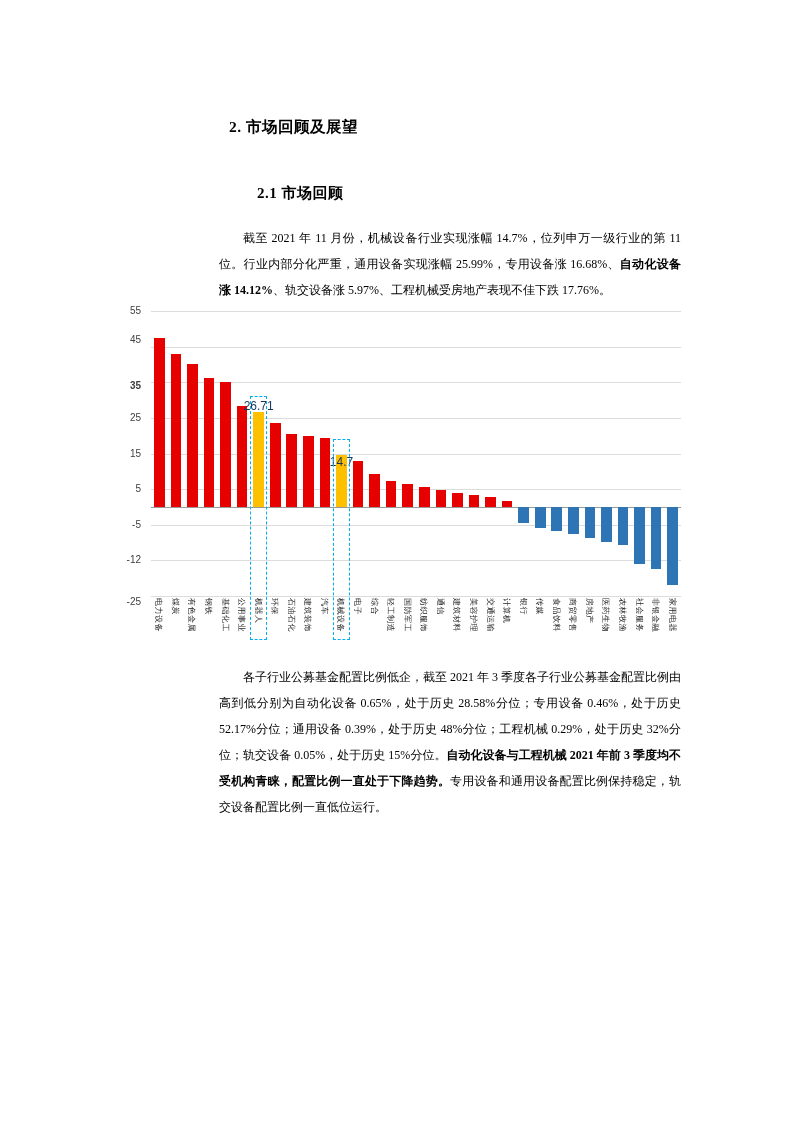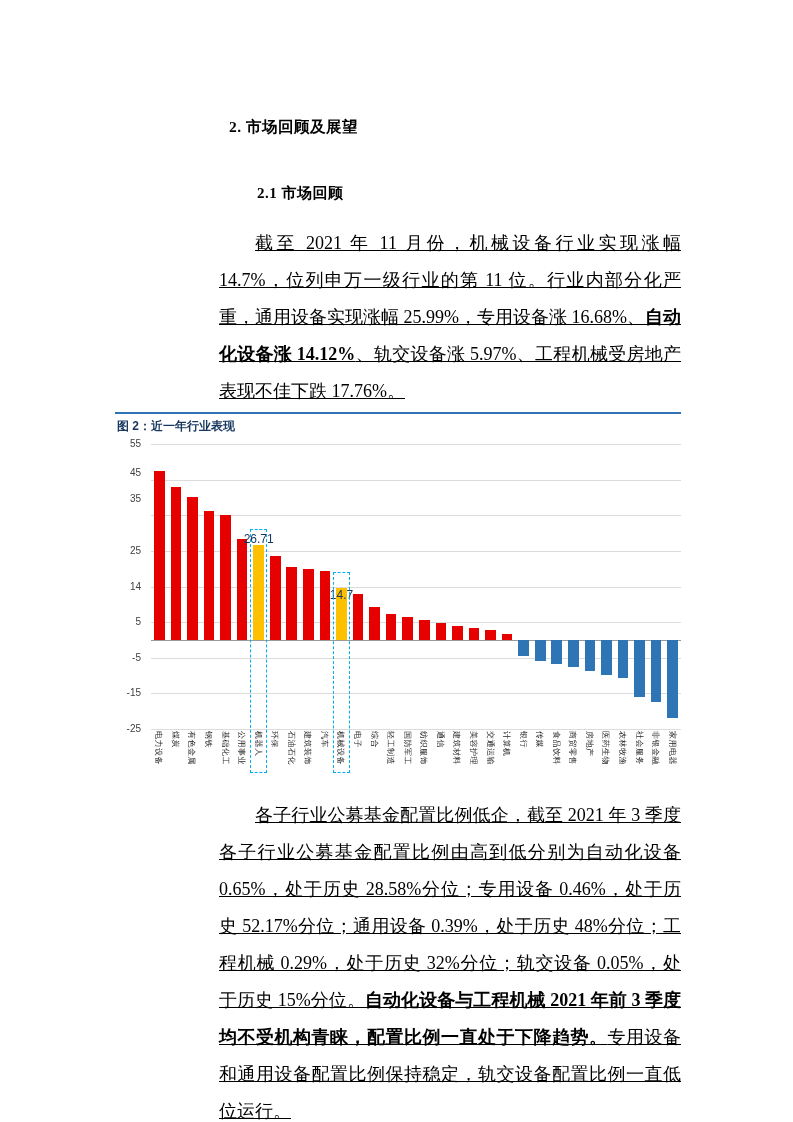--- a/index.html
+++ b/index.html
@@ -16,22 +16,22 @@
   .heading{
     margin:0 0 0 114px;
     font-size:15.5px;font-weight:bold;letter-spacing:0.5px;
   }
   .subheading{
     margin:46px 0 0 142px;
     font-size:15px;font-weight:bold;letter-spacing:0.5px;
   }
   .para{
     margin:22px 0 0 104px;width:462px;
-    font-size:18px;line-height:37px;
-    text-align:justify;text-indent:2em;text-decoration:underline;
+    font-size:12px;line-height:26px;
+    text-align:justify;text-indent:2em;
   }
   .para b{font-weight:bold;}
   
   .figure{margin-top:2px;width:566px;}
   .fig-caption{
     border-top:2px solid #2e74b5;
     padding:4px 0 3px 2px;
     font-family:"Liberation Sans","DejaVu Sans",sans-serif;
     font-size:12px;font-weight:bold;color:#17375e;
   }
@@ -80,33 +80,32 @@
 <div class="page">
   <div class="content">
 
     <h1 class="heading">2. 市场回顾及展望</h1>
 
     <h2 class="subheading">2.1 市场回顾</h2>
 
     <p class="para"><span>截至 2021 年 11 月份，机械设备行业实现涨幅 14.7%，位列申万一级行业的第 11 位。行业内部分化严重，通用设备实现涨幅 25.99%，专用设备涨 16.68%、</span><b>自动化设备涨 14.12%</b><span>、轨交设备涨 5.97%、工程机械受房地产表现不佳下跌 17.76%。</span></p>
 
     <div class="figure">
-      <div class="fig-caption">图 2：近一年行业表现</div>
 
       <div class="chart">
         <div class="yaxis">
             <div class="ytick" style="top: -6px;">55</div>
             <div class="ytick" style="top: 23px;">45</div>
-            <div class="ytick" style="top: 49px;">35</div>
+            <div class="ytick" style="top: 69px; font-weight: bold;">35</div>
             <div class="ytick" style="top: 100.875px;">25</div>
-            <div class="ytick" style="top: 136.5px;">14</div>
+            <div class="ytick" style="top: 136.5px;">15</div>
             <div class="ytick" style="top: 172.125px;">5</div>
             <div class="ytick" style="top: 207.75px;">-5</div>
-            <div class="ytick" style="top: 243.375px;">-15</div>
-            <div class="ytick" style="top: 279px;">-25</div>
+            <div class="ytick" style="top: 243.375px;">-12</div>
+            <div class="ytick" style="top: 285px;">-25</div>
           </div>
         <div class="chart-body">
           <div class="grid-layer">
               <div class="gridline" style="top: 0px;"></div>
               <div class="gridline" style="top: 35.625px;"></div>
               <div class="gridline" style="top: 71.25px;"></div>
               <div class="gridline" style="top: 106.875px;"></div>
               <div class="gridline" style="top: 142.5px;"></div>
               <div class="gridline" style="top: 178.125px;"></div>
               <div class="gridline" style="top: 213.75px;"></div>

